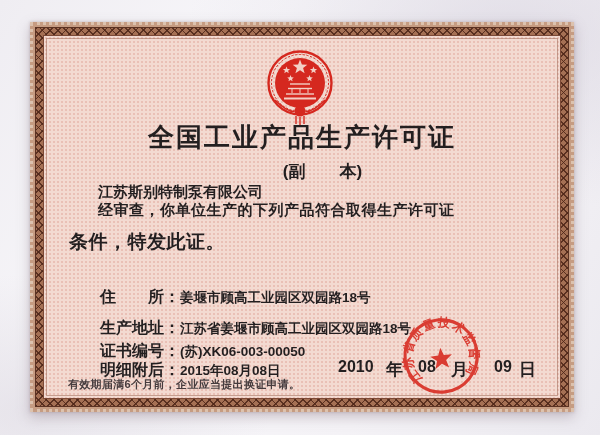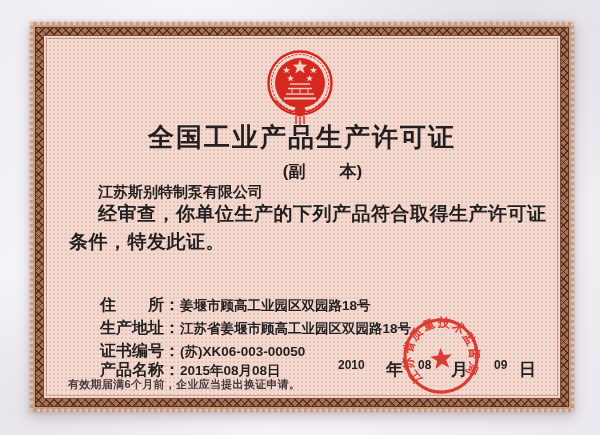--- a/index.html
+++ b/index.html
@@ -38,35 +38,35 @@
     content:'';position:absolute;inset:2px;
     border:1px solid rgba(150,95,75,.5);pointer-events:none;
   }
   .content{position:absolute;inset:0;color:#231f20;}
 
   
   .abs{position:absolute;white-space:nowrap;}
   .title{left:0;right:0;top:84px;text-align:center;font-size:26px;font-weight:bold;letter-spacing:2px;}
   .subtitle{left:0;right:0;top:124px;text-align:center;font-size:17px;font-weight:bold;margin-left:41px;}
   .company{left:54px;top:147px;font-size:15px;font-weight:bold;}
-  .stmt1{left:54px;top:165px;font-size:19px;font-weight:bold;letter-spacing:.5px;}
+  .stmt1{left:54px;top:165px;font-size:15px;font-weight:bold;letter-spacing:.5px;}
   .stmt2{left:25px;top:193px;font-size:19px;font-weight:bold;letter-spacing:.5px;}
 
   .row{left:56px;font-size:16px;font-weight:bold;}
   .row .val{font-size:13.5px;font-weight:bold;}
   .row .note{font-size:10.5px;font-weight:bold;}
   .row-product{top:222px;}
-  .row-residence{top:259px;text-align:right;}
+  .row-residence{top:251px;text-align:right;}
   .row-address{top:282px;}
   .row-certno{top:305px;text-align:right;}
   .row-expiry{top:324px;}
 
   .footnote{left:24px;top:341px;font-size:11px;font-weight:bold;color:#463c3e;letter-spacing:.3px;}
 
-  .date-part{position:absolute;top:322px;font-size:12px;font-weight:bold;}
+  .date-part{position:absolute;top:322px;font-size:16px;font-weight:bold;}
   .d-year{left:294px;} .d-yu{left:342px;font-size:17px;}
   .d-month{left:374px;} .d-mu{left:407px;font-size:17px;}
   .d-day{left:442px;padding-left:8px;} .d-du{left:475px;font-size:17px;}
 
   
   .emblem{position:absolute;left:213px;top:14px;width:86px;height:76px;}
   .seal{position:absolute;left:356px;top:277px;width:82px;height:84px;opacity:.88;transform:rotate(-6deg);}
 </style>
 </head>
 <body>
@@ -117,21 +117,21 @@
       <div class="abs row row-residence">
         <span class="lbl">住　　所：</span><span class="val">姜堰市顾高工业园区双园路18号</span>
       </div>
       <div class="abs row row-address">
         <span class="lbl">生产地址：</span><span class="val">江苏省姜堰市顾高工业园区双园路18号</span>
       </div>
       <div class="abs row row-certno">
         <span class="lbl">证书编号：</span><span class="val">(苏)XK06-003-00050</span>
       </div>
       <div class="abs row row-expiry">
-        <span class="lbl">产品名称：</span><span class="val">2015年08月08日</span>
+        <span class="lbl">明细附后：</span><span class="val">2015年08月08日</span>
       </div>
 
       <div class="abs footnote">有效期届满6个月前，企业应当提出换证申请。</div>
 
       <span class="date-part d-year">2010</span>
       <span class="date-part d-yu">年</span>
       <span class="date-part d-month">08</span>
       <span class="date-part d-mu">月</span>
       <span class="date-part d-day">09</span>
       <span class="date-part d-du">日</span>

